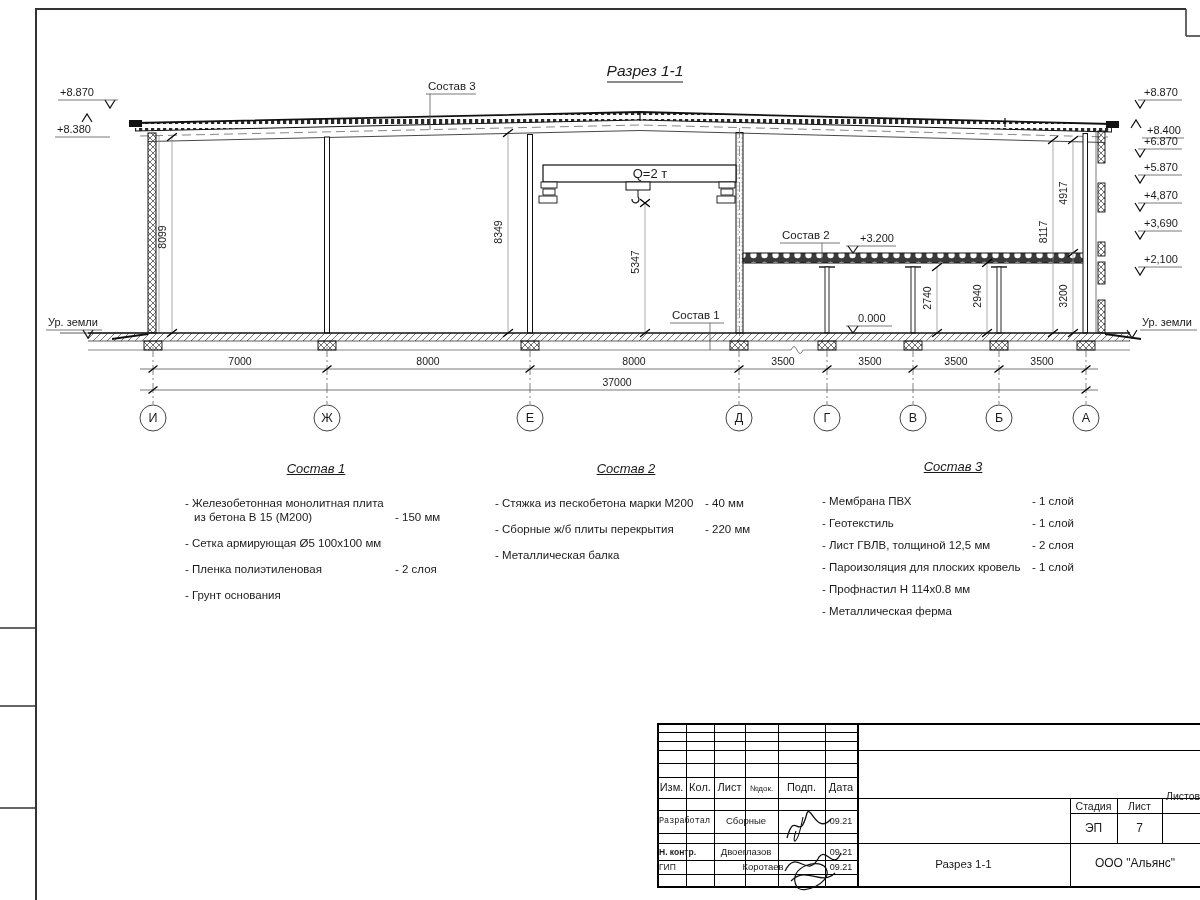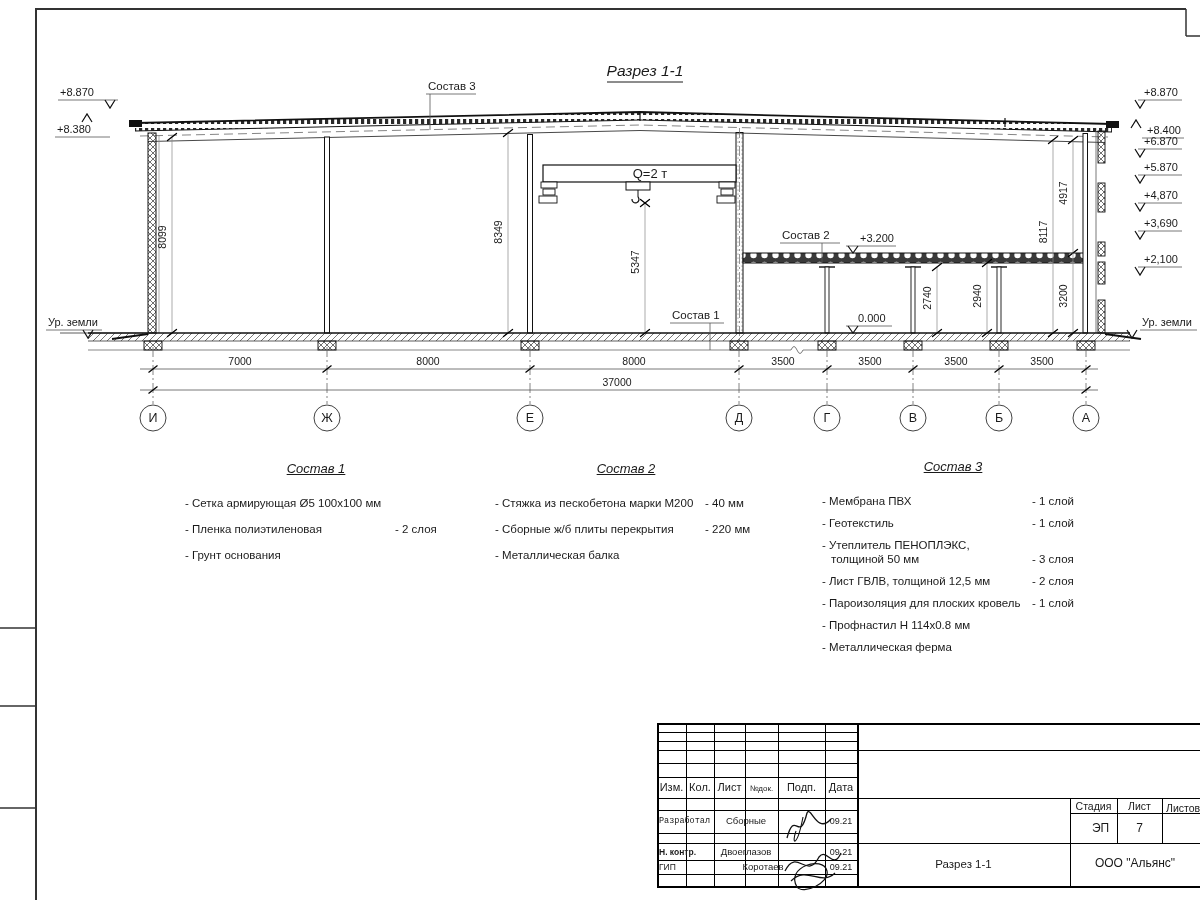--- a/index.html
+++ b/index.html
@@ -339,20 +339,25 @@
       <text class="ax" x="913" y="422" text-anchor="middle">В</text>
       <text class="ax" x="999" y="422" text-anchor="middle">Б</text>
       <text class="ax" x="1086" y="422" text-anchor="middle">А</text>
     </g>
   </g>
 </svg>
 
 <div class="comp" style="left:185px;top:462px;">
   <div class="comp-title">Состав 1</div>
   <div class="ci">
+    <div class="l1">- Железобетонная  монолитная плита</div>
+    <div class="l2">из бетона В 15 (М200)</div>
+    <span class="val">- 150 мм</span>
+  </div>
+  <div class="ci">
     <div class="l1">- Сетка армирующая Ø5 100х100 мм</div>
     <div class="l2"></div>
     <span class="val"></span>
   </div>
   <div class="ci">
     <div class="l1">- Пленка полиэтиленовая</div>
     <div class="l2"></div>
     <span class="val">-  2 слоя</span>
   </div>
   <div class="ci">
@@ -385,25 +390,20 @@
   <div class="comp-title">Состав 3</div>
   <div class="ci">
     <div class="l1">- Мембрана ПВХ</div>
     <div class="l2"></div>
     <span class="val">- 1 слой</span>
   </div>
   <div class="ci">
     <div class="l1">- Геотекстиль</div>
     <div class="l2"></div>
     <span class="val">- 1 слой</span>
-  </div>
-  <div class="ci">
-    <div class="l1">- Утеплитель ПЕНОПЛЭКС,</div>
-    <div class="l2">толщиной 50 мм</div>
-    <span class="val">- 3 слоя</span>
   </div>
   <div class="ci">
     <div class="l1">- Лист ГВЛВ, толщиной 12,5 мм</div>
     <div class="l2"></div>
     <span class="val">- 2 слоя</span>
   </div>
   <div class="ci">
     <div class="l1">- Пароизоляция для плоских кровель</div>
     <div class="l2"></div>
     <span class="val">- 1 слой</span>
@@ -463,22 +463,22 @@
   <span class="cell left" style="left:2px;top:124px;width:55px;font-size:8.5px;font-weight:bold;">Н. контр.</span>
   <span class="cell" style="left:57px;top:123px;width:64px;font-size:9.5px;">Двоеглазов</span>
   <span class="cell" style="left:168px;top:124px;width:32px;font-size:9px;">09.21</span>
 
   <span class="cell left" style="left:2px;top:139px;width:55px;font-size:8.5px;">ГИП</span>
   <span class="cell" style="left:74px;top:138px;width:64px;font-size:9.5px;">Коротаев</span>
   <span class="cell" style="left:168px;top:139px;width:32px;font-size:9px;">09.21</span>
 
   <span class="cell" style="left:413px;top:77px;width:47px;font-size:10.5px;">Стадия</span>
   <span class="cell" style="left:460px;top:77px;width:45px;font-size:10.5px;">Лист</span>
-  <span class="cell left" style="left:509px;top:79px;width:34px;font-size:10.5px;">Листов</span>
-  <span class="cell" style="left:413px;top:98px;width:47px;font-size:12px;padding-left:7px;">ЭП</span>
+  <span class="cell left" style="left:509px;top:67px;width:34px;font-size:10.5px;">Листов</span>
+  <span class="cell" style="left:413px;top:98px;width:47px;font-size:12px;">ЭП</span>
   <span class="cell" style="left:460px;top:98px;width:45px;font-size:12px;">7</span>
 
   <span class="cell" style="left:200px;top:135px;width:213px;font-size:11.5px;">Разрез 1-1</span>
   <span class="cell" style="left:413px;top:133px;width:130px;font-size:12px;">ООО "Альянс"</span>
 
   <svg width="70" height="95" style="position:absolute;left:120px;top:80px;">
     <path d="M10,35 C18,5 22,42 30,10 C34,2 40,32 54,16" fill="none" stroke="#111" stroke-width="1.3"></path>
     <path d="M26,14 C20,45 14,42 19,28" fill="none" stroke="#111" stroke-width="1.1"></path>
     <path d="M8,68 C20,44 30,78 42,54 C50,44 56,68 64,50" fill="none" stroke="#111" stroke-width="1.3"></path>
     <path d="M20,84 C8,64 46,52 50,68 C53,80 26,92 20,84 M14,78 C30,62 44,84 58,70" fill="none" stroke="#111" stroke-width="1.2"></path>

